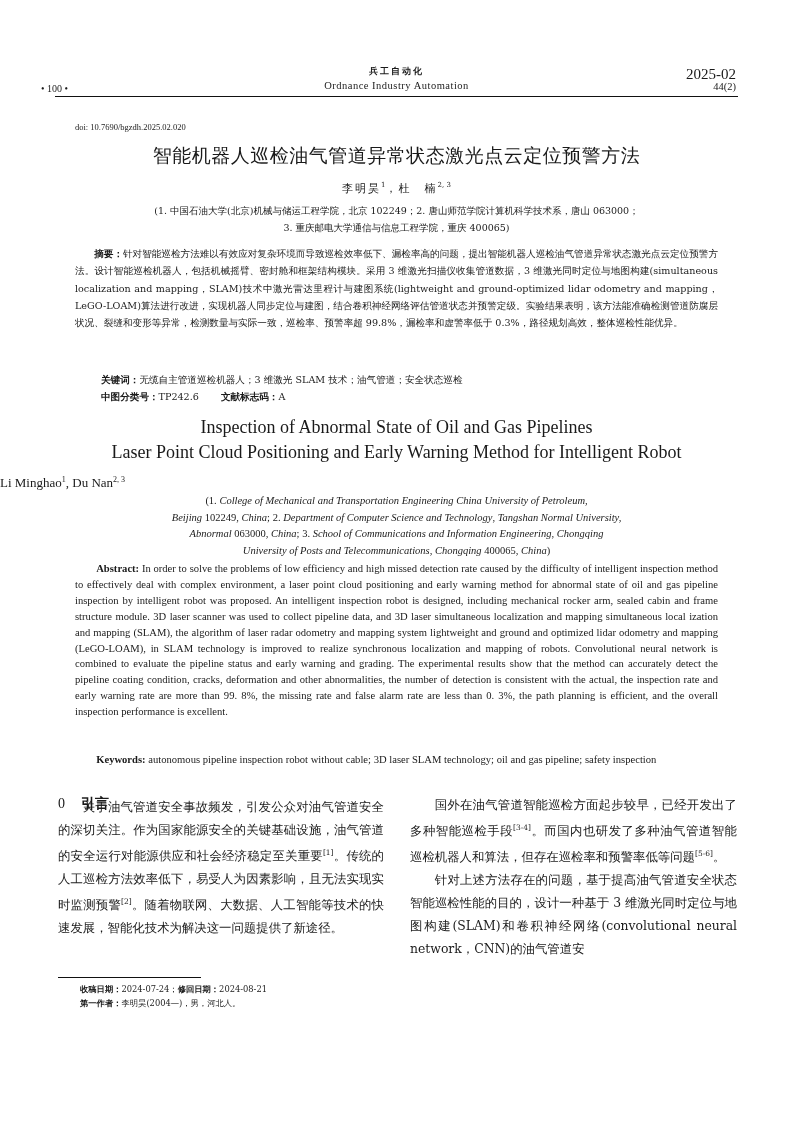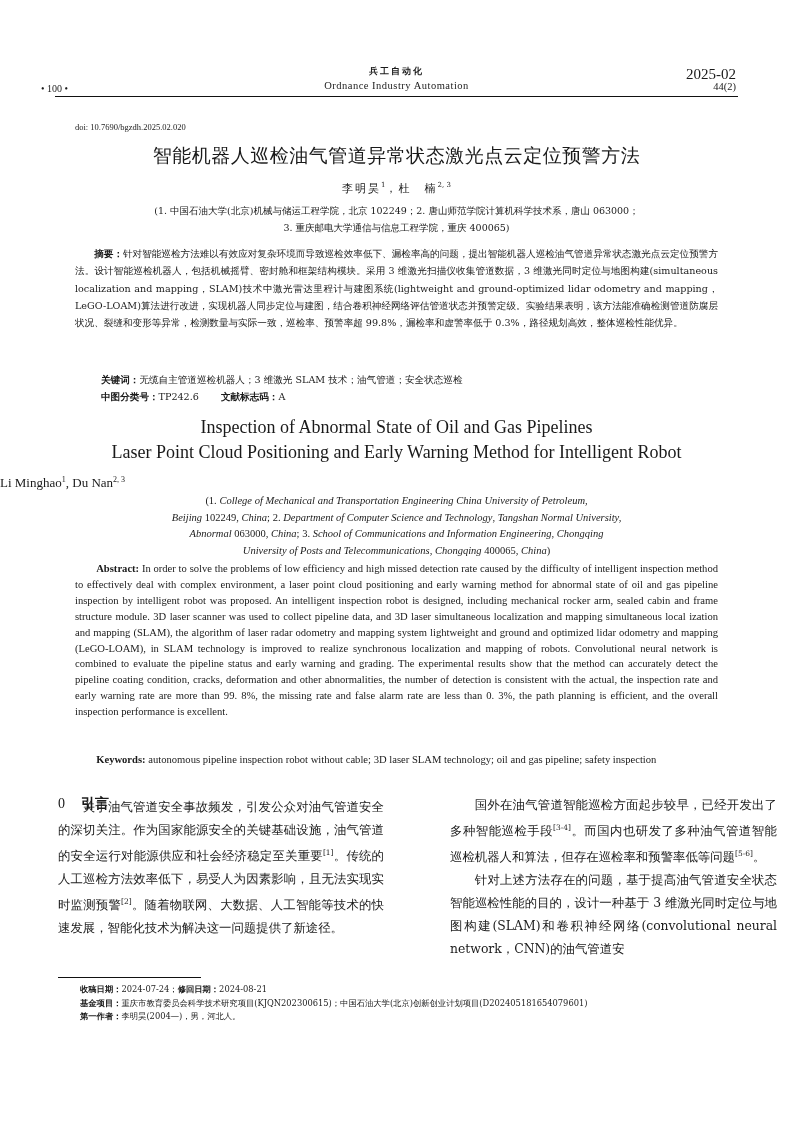--- a/index.html
+++ b/index.html
@@ -32,21 +32,21 @@
   #abs-en { left: 75px; width: 643px; top: 561px; font-size: 10.6px; line-height: 15.9px; text-align: justify; text-indent: 2em; font-family: "Liberation Serif", serif; }
   #kw-en { left: 75px; width: 643px; top: 752px; font-size: 10.6px; line-height: 15.9px; text-align: justify; text-indent: 2em; font-family: "Liberation Serif", serif; }
   
   #sec-heading { left: 58px; top: 795px; font-size: 14px; }
   #sec-heading .num { font-family: "Liberation Serif", serif; margin-right: 16px; }
   #sec-heading .txt { font-family: "DejaVu Sans", sans-serif; font-weight: bold; }
   .col { font-size: 12.4px; line-height: 23px; text-align: justify; }
   .col p { margin: 0; text-indent: 2em; }
   .col sup { font-size: 7.5px; }
   #col-left { left: 58px; width: 326px; top: 795px; }
-  #col-right { left: 410px; width: 327px; top: 793px; margin-left: 40px; }
+  #col-right { left: 410px; width: 327px; top: 793px; }
   #fn-rule { left: 58px; top: 977px; width: 143px; height: 0; border-top: 1px solid #111; }
   #footnotes { left: 80px; width: 660px; top: 983px; font-size: 8.3px; line-height: 13.5px; }
   #footnotes .lbl { font-family: "DejaVu Sans", sans-serif; font-weight: bold; }
 </style>
 </head>
 <body>
 
 <div class="abs" id="hdr-page">• 100 •</div>
 <div class="abs" id="hdr-cn">兵工自动化</div>
 <div class="abs" id="hdr-en">Ordnance Industry Automation</div>
@@ -91,15 +91,14 @@
 </div>
 
 <div class="abs col" id="col-right">
   <p><span>国外在油气管道智能巡检方面起步较早，已经开发出了多种智能巡检手段</span><sup>[3-4]</sup><span>。而国内也研发了多种油气管道智能巡检机器人和算法，但存在巡检率和预警率低等问题</span><sup>[5-6]</sup><span>。</span></p>
   <p>针对上述方法存在的问题，基于提高油气管道安全状态智能巡检性能的目的，设计一种基于 3 维激光同时定位与地图构建(SLAM)和卷积神经网络(convolutional neural network，CNN)的油气管道安</p>
 </div>
 
 <div class="abs" id="fn-rule"></div>
 <div class="abs" id="footnotes">
   <div><span class="lbl">收稿日期：</span><span>2024-07-24；</span><span class="lbl">修回日期：</span><span>2024-08-21</span></div>
-  <div><span class="lbl">基金项目：</span><span>重庆市教育委员会科学技术研究项目(KJQN202300615)；中国石油大学(北京)创新创业计划项目(D202405181654079601)</span></div>
   <div><span class="lbl">第一作者：</span><span>李明昊(2004—)，男，河北人。</span></div>
 </div>
 
 </body></html>

